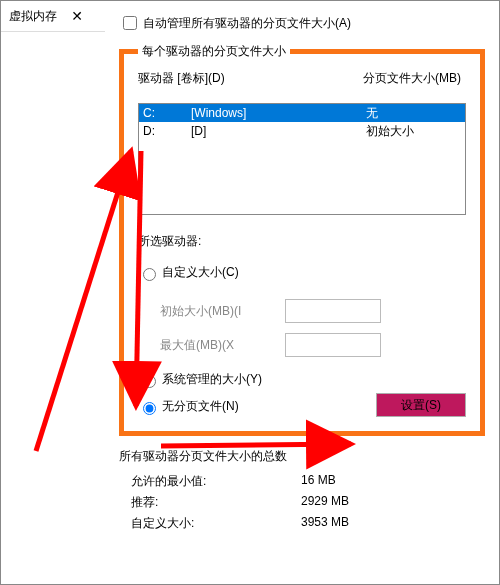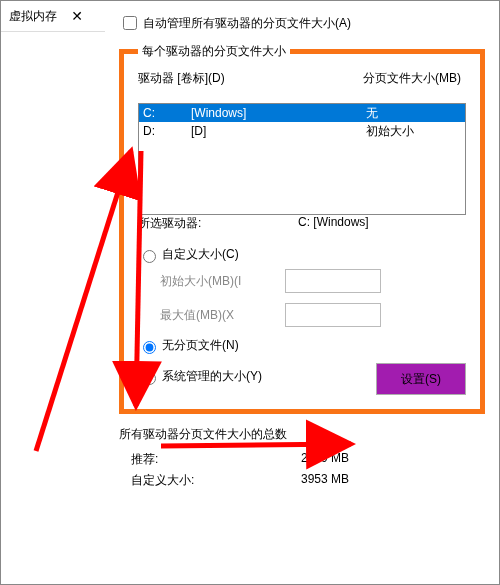--- a/index.html
+++ b/index.html
@@ -14,30 +14,30 @@
 fieldset.group>legend{padding:0 4px;font-size:12px}
 .hdr{display:flex;margin-bottom:16px}
 .hdr .c1{flex:0 0 225px}
 .hdr .c2{flex:1}
 .list{border:1px solid #888;height:110px;background:#fff;overflow:auto}
 .row{display:flex;height:18px;line-height:18px;padding:0 4px}
 .row .d{width:48px}
 .row .v{width:175px}
 .row .p{flex:1}
 .row.sel{background:#0078d7;color:#fff}
-.kv{display:flex;margin-top:0}
+.kv{display:flex;margin-top:18px}
 .kv .k{flex:0 0 160px}
 .kv .v{flex:1}
 .radio{display:flex;align-items:center;margin-top:10px}
 .radio input{margin-right:6px}
-.inline{display:flex;align-items:center;margin-top:6px;margin-left:22px}
+.inline{display:flex;align-items:center;margin-top:18px;margin-left:22px}
 .inline .lbl{flex:0 0 125px;color:#888}
 .inline input[type=text]{width:90px;height:20px;border:1px solid #bbb;background:#fff;color:#888}
 .btnrow{display:flex;justify-content:flex-end;margin-top:-22px}
-button.set{width:90px;height:32px;background:#a21caf;border:1px solid #adadad;cursor:pointer;font-family:inherit;font-size:12px}
+button.set{width:90px;height:24px;background:#be185d;border:1px solid #adadad;cursor:pointer;font-family:inherit;font-size:12px}
 .totals-label{margin:4px 0 8px 0}
 .tot{display:flex;margin:4px 0 4px 12px}
 .tot .k{flex:0 0 170px}
 svg.arrows{position:absolute;left:0;top:0;width:500px;height:585px;pointer-events:none}
 </style>
 </head>
 <body>
 
 <div class="window">
   <div class="titlebar">
@@ -66,53 +66,56 @@
         </div>
         <div class="row">
           <span class="d">D:</span>
           <span class="v">[D]</span>
           <span class="p">初始大小</span>
         </div>
       </div>
 
       <div class="kv">
         <span class="k">所选驱动器:</span>
-        <span class="v">C:  [Windows]</span>
       </div>
       <div class="kv" style="margin-top:4px">
       </div>
 
       <label class="radio">
         <input type="radio" name="pmode" style="">
         <span>自定义大小(C)</span>
       </label>
       <div class="inline">
         <span class="lbl">初始大小(MB)(I</span>
         <input type="text" disabled="" style="">
       </div>
       <div class="inline" style="margin-top:10px">
         <span class="lbl">最大值(MB)(X</span>
         <input type="text" disabled="" style="">
       </div>
 
+      <label class="radio" style="margin-top:14px">
+        <input type="radio" name="pmode" style="">
+        <span>系统管理的大小(Y)</span>
+      </label>
       <label class="radio">
         <input type="radio" name="pmode" checked="" style="">
         <span>无分页文件(N)</span>
-      </label>
-      <label class="radio" style="margin-top:14px">
-        <input type="radio" name="pmode" style="">
-        <span>系统管理的大小(Y)</span>
       </label>
 
       <div class="btnrow">
         <button class="set">设置(S)</button>
       </div>
     </fieldset>
 
     <div class="totals-label">所有驱动器分页文件大小的总数</div>
+    <div class="tot">
+      <span class="k">允许的最小值:</span>
+      <span>16 MB</span>
+    </div>
     <div class="tot">
       <span class="k">推荐:</span>
       <span>2929 MB</span>
     </div>
     <div class="tot">
       <span class="k">自定义大小:</span>
       <span>3953 MB</span>
     </div>
   </div>
 

